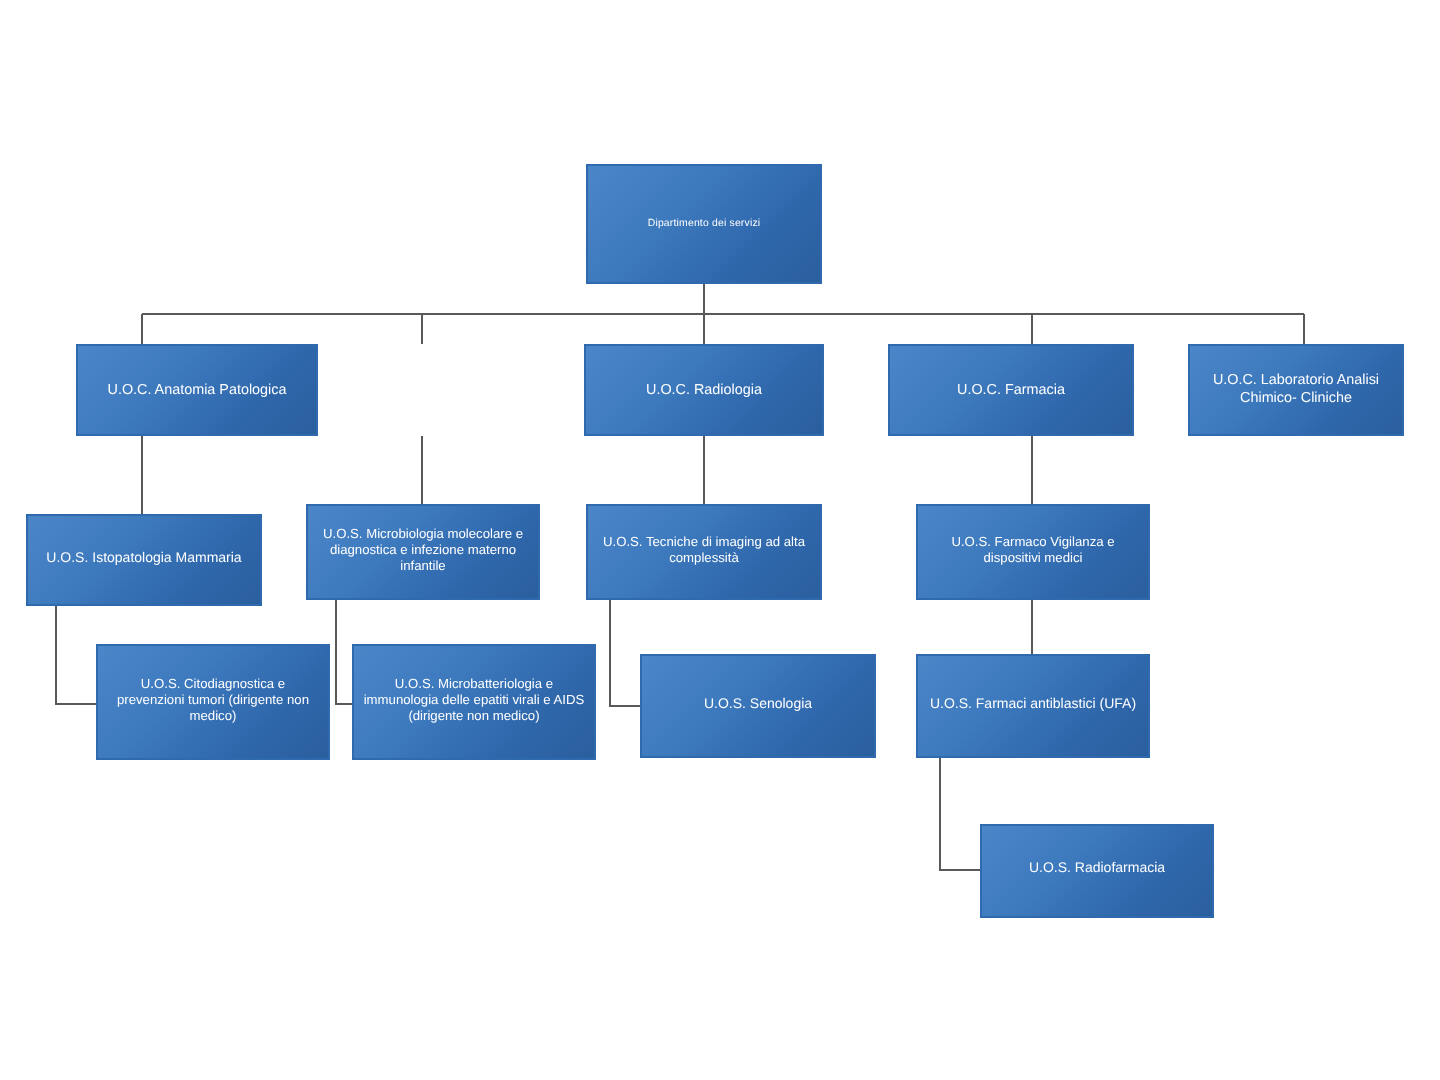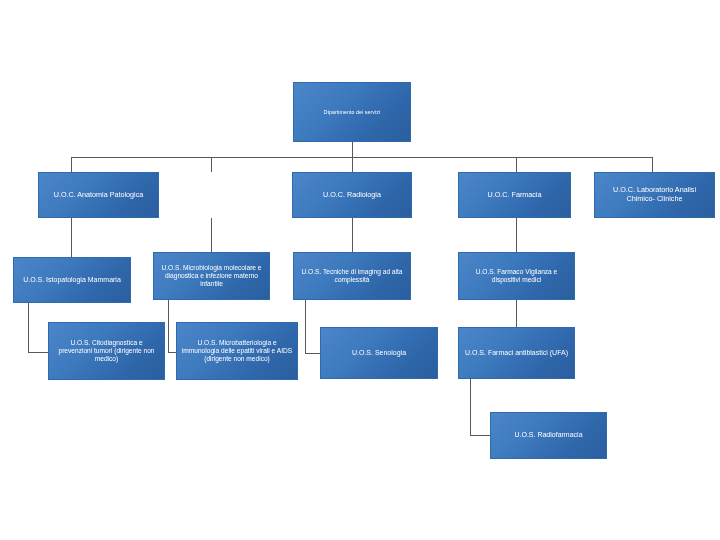--- a/index.html
+++ b/index.html
@@ -101,25 +101,25 @@
 
   <div class="org-node t-uoc" style="left:10px; top:172px; width:121px; height:46px;margin-left:28px;">
     <span class="node-label">U.O.C. Anatomia Patologica</span>
   </div>
 
 
   <div class="org-node t-uoc" style="left:292px; top:172px; width:120px; height:46px;">
     <span class="node-label">U.O.C. Radiologia</span>
   </div>
 
-  <div class="org-node t-uoc" style="left:458px; top:172px; width:113px; height:46px;">
+  <div class="org-node t-uoc" style="left:444px; top:172px; width:123px; height:46px;">
     <span class="node-label">U.O.C. Farmacia</span>
   </div>
 
-  <div class="org-node t-uoc" style="left:594px; top:172px; width:121px; height:46px;">
+  <div class="org-node t-uoc" style="left:594px; top:172px; width:108px; height:46px;">
     <span class="node-label">U.O.C. Laboratorio Analisi Chimico- Cliniche</span>
   </div>
 
   <div class="org-node t-uos" style="left:13px; top:257px; width:118px; height:46px;">
     <span class="node-label">U.O.S. Istopatologia Mammaria</span>
   </div>
 
   <div class="org-node t-uos-sm" style="left:153px; top:252px; width:117px; height:48px;">
     <span class="node-label">U.O.S. Microbiologia molecolare e diagnostica e infezione materno infantile</span>
   </div>

